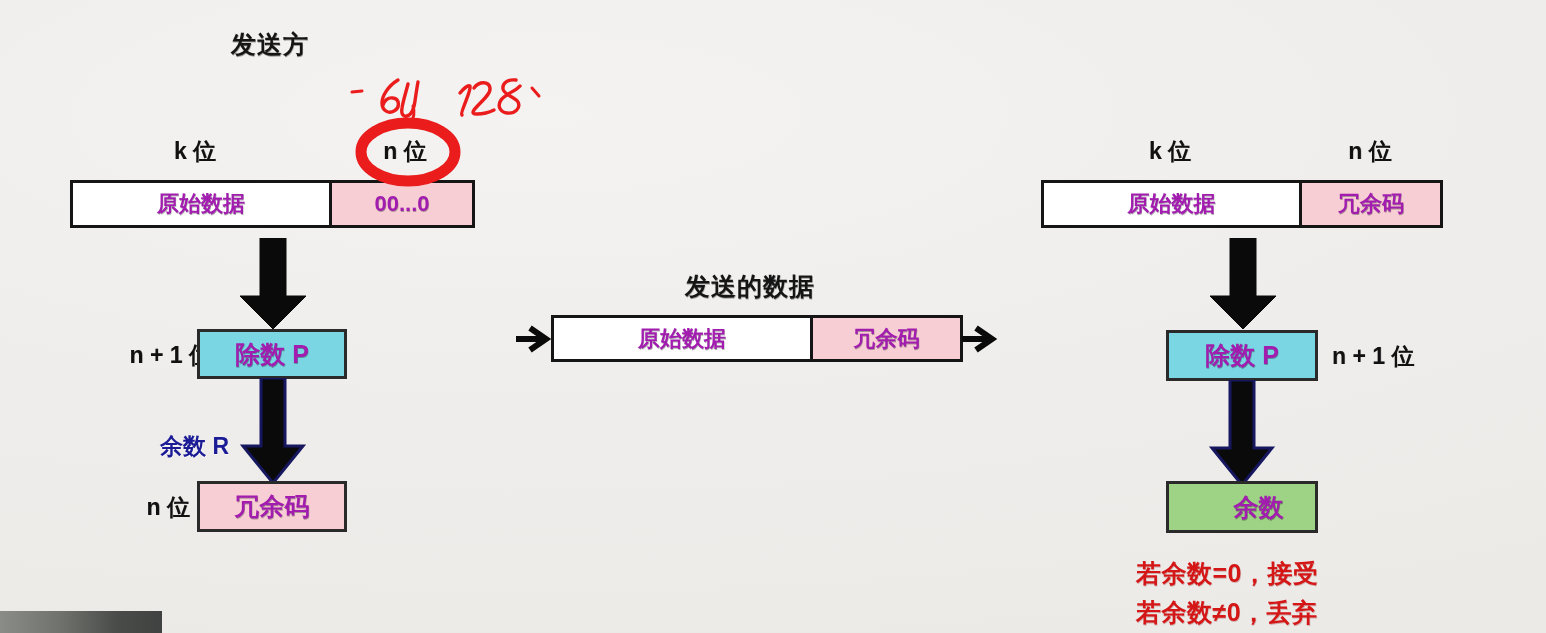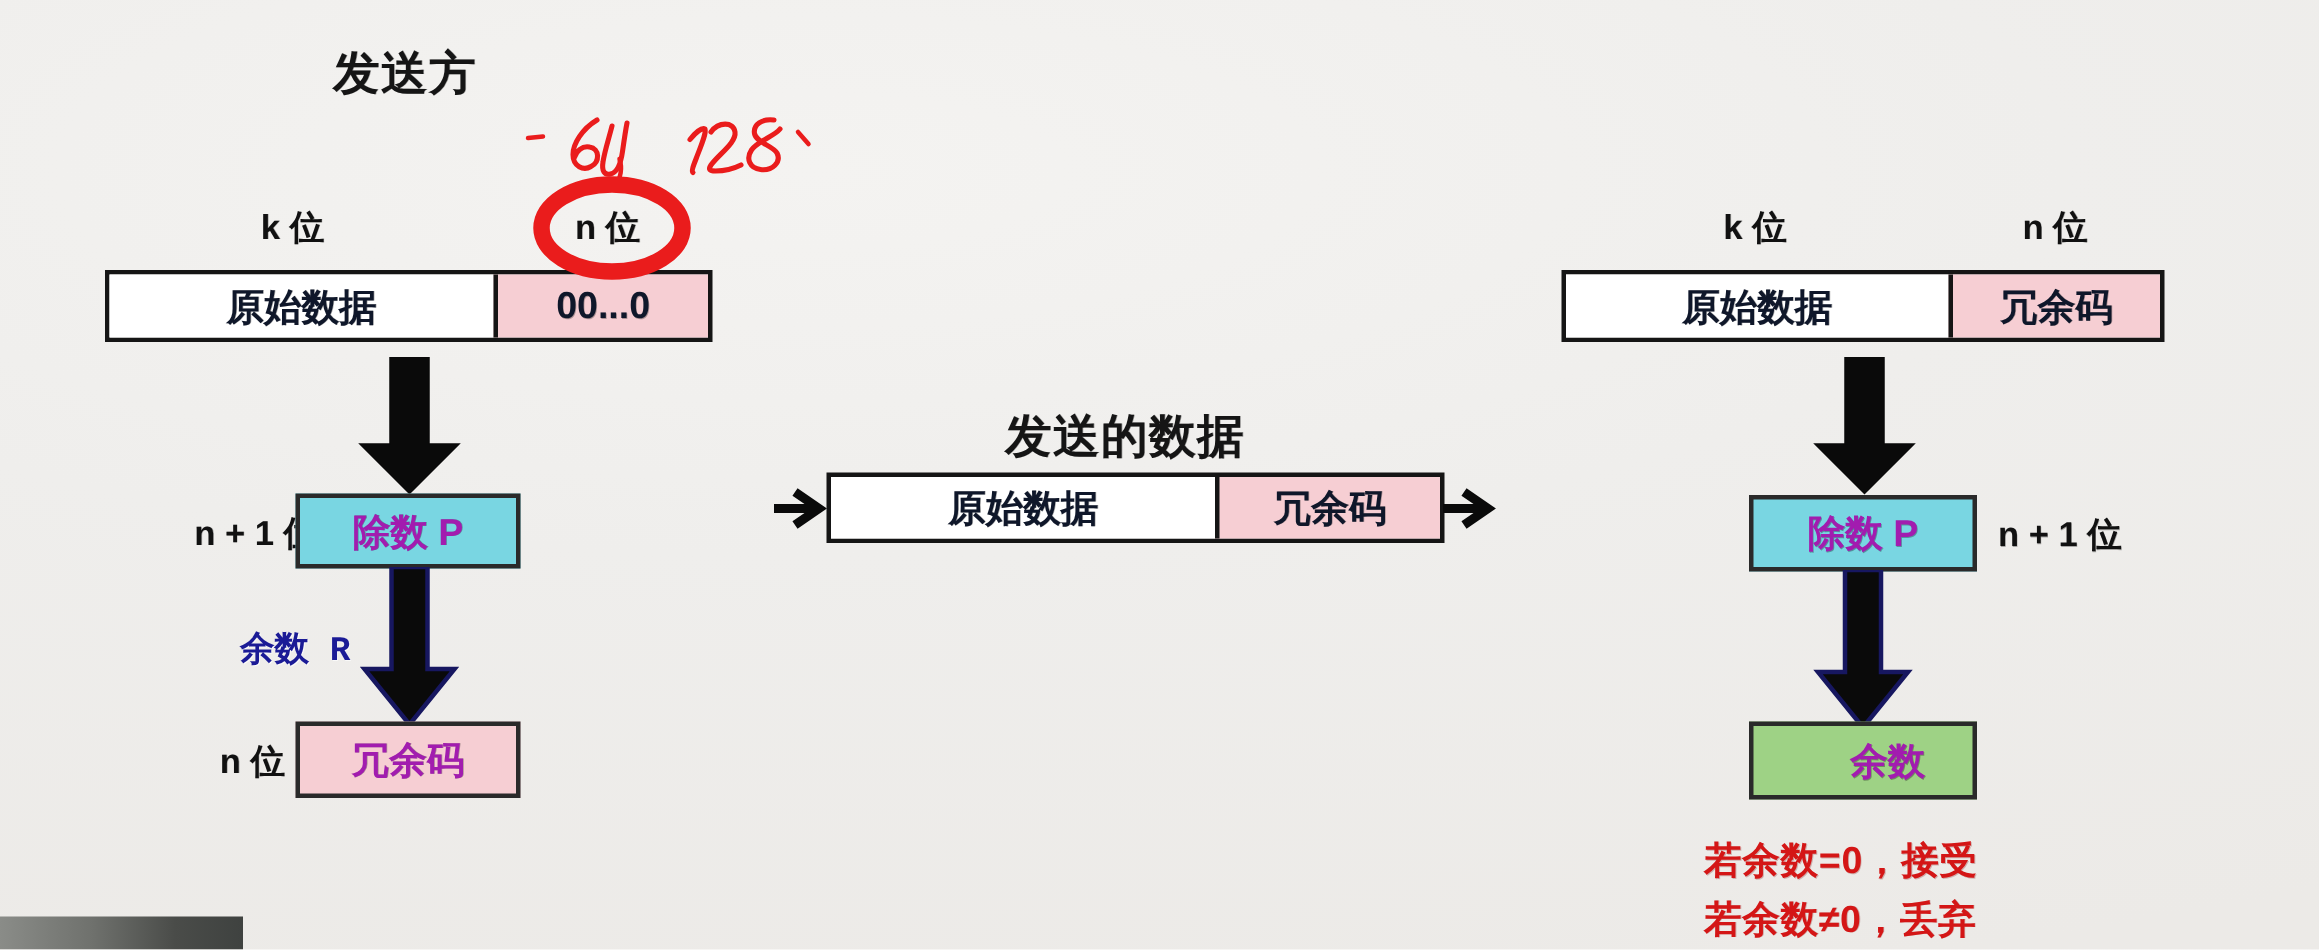--- a/index.html
+++ b/index.html
@@ -19,21 +19,21 @@
     background:
       radial-gradient(120% 90% at 35% 18%, #f4f3f1 0%, #efeeec 45%, #eceae7 100%);
     overflow: hidden;
   }
 
   
   .abs { position: absolute; }
 
   
   .section-title {
-    font-size: 31px;
+    font-size: 25px;
     font-weight: bold;
     color: #151515;
     letter-spacing: 1px;
     text-align: center;
     white-space: nowrap;
     text-shadow: 0.5px 0.5px 0 rgba(0,0,0,0.35);
   }
 
   
   .bitlabel {
@@ -49,23 +49,23 @@
   .frame {
     display: flex;
     border: 3px solid #151515;
     box-sizing: border-box;
     height: 48px;
   }
   .frame .cell {
     display: flex;
     align-items: center;
     justify-content: center;
-    font-size: 25px;
-    font-weight: bold;
-    color: #0f172a;
+    font-size: 22px;
+    font-weight: bold;
+    color: #a21caf;
     box-sizing: border-box;
     white-space: nowrap;
     text-shadow: 0.5px 0.5px 0 rgba(0,0,0,0.3);
   }
   .cell-white { background: #ffffff; }
   .cell-pink  { background: #f6ced3; border-left: 3px solid #151515; }
 
   
   .pbox {
     display: flex;
@@ -142,21 +142,21 @@
   </div>
 
   <div class="abs pbox pbox-cyan" style="left:197px; top:329px; width:150px; height:50px;">
     <span>除数 P</span>
   </div>
 
   <svg class="abs varrow" style="left:239px; top:378px;" width="68" height="106" viewBox="0 0 68 106">
     <polygon points="22,0 46,0 46,68 64,68 34,105 4,68 22,68" fill="#0a0a0a" stroke="#171760" stroke-width="3"></polygon>
   </svg>
 
-  <div class="abs blue-label" style="left:160px; top:417px;font-family:Liberation Mono, monospace;">
+  <div class="abs blue-label" style="left:160px; top:431px;">
     <span>余数 R</span>
   </div>
 
   <div class="abs bitlabel" style="left:90px; top:492px; width:100px; text-align:right;">
     <span>n 位</span>
   </div>
 
   <div class="abs pbox pbox-pink" style="left:197px; top:481px; width:150px; height:51px;">冗余码</div>
 
   <div class="abs section-title" style="left:640px; top:270px; width:220px;">发送的数据</div>

